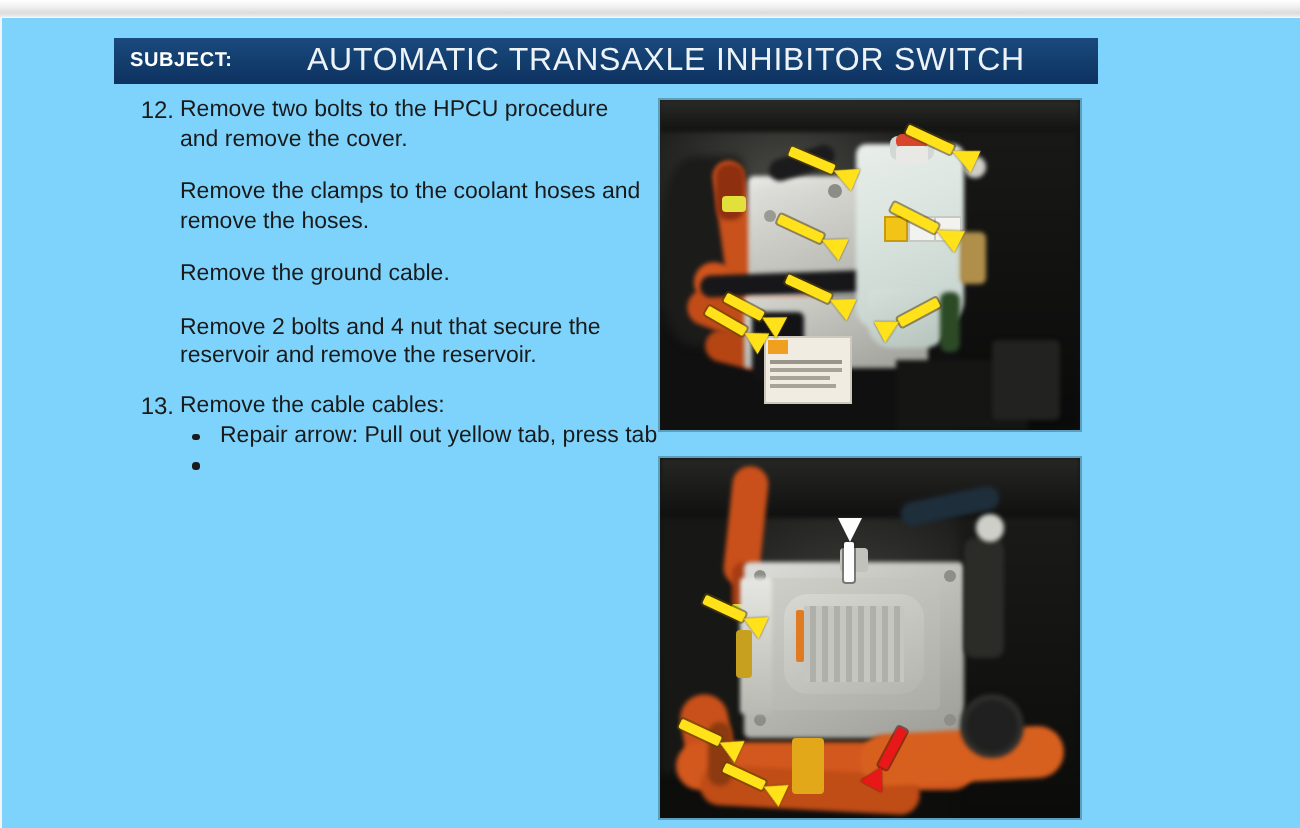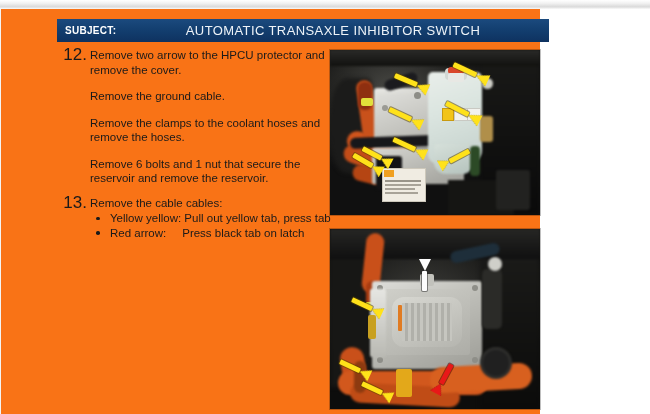--- a/index.html
+++ b/index.html
@@ -2,21 +2,21 @@
 <html><head>
 <meta charset="utf-8">
 <style>
   html,body{margin:0;padding:0;}
   body{
     width:650px;height:414px;overflow:hidden;
     background:#ffffff;
     font-family:"Liberation Sans", sans-serif;
     -webkit-font-smoothing:antialiased;
   }
-  .page{position:relative;width:540px;height:414px;background:#f97316;}
+  .page{position:relative;width:650px;height:414px;background:#7dd3fc;}
 
   
   .top-strip{
     position:absolute;left:0;top:0;width:650px;height:9px;
     background:linear-gradient(to bottom,#ffffff 0%,#f2f2f2 35%,#dcdcdc 72%,#e9e9e9 90%,#ffffff 100%);
   }
   .left-rule{
     position:absolute;left:0;top:9px;width:1px;height:405px;background:#f4f4f4;
   }
 
@@ -27,31 +27,31 @@
     background:linear-gradient(to bottom,#1b4a7e 0%,#133f70 45%,#0e3260 100%);
     display:flex;align-items:center;
   }
   .subject-label{
     color:#ffffff;font-size:10px;font-weight:bold;letter-spacing:.3px;
     margin-left:8px;white-space:nowrap;
   }
   .subject-title{
     position:absolute;left:0;top:0;width:492px;height:23px;
     display:flex;align-items:center;justify-content:center;
-    color:#eef3f8;font-size:13px;font-weight:400;letter-spacing:.4px;
+    color:#eef3f8;font-size:16px;font-weight:400;letter-spacing:.4px;
     white-space:nowrap;pointer-events:none;
     padding-left:60px;box-sizing:border-box;
   }
 
   
   .steps{position:absolute;left:57px;top:48px;width:268px;}
   .step{position:relative;margin-bottom:10px;}
   .step-num{
     position:absolute;left:6px;top:0;width:24px;text-align:right;
-    font-size:17px;color:#1a1a1a;line-height:14.5px;
+    font-size:12px;color:#1a1a1a;line-height:14.5px;
   }
   .step-body{margin-left:33px;}
   .para{
     font-size:11.5px;line-height:14.5px;color:#1a1a1a;
     margin:0 0 12px 0;
   }
   .para:last-child{margin-bottom:0;}
   .bullets{list-style:none;margin:1px 0 12px 0;padding:0;}
   .bullets li{
     position:relative;font-size:11.5px;line-height:14.5px;color:#1a1a1a;
@@ -111,34 +111,34 @@
   <div class="subject-bar">
     <span class="subject-label">SUBJECT:</span>
     <span class="subject-title">AUTOMATIC TRANSAXLE INHIBITOR SWITCH</span>
   </div>
 
   <div class="steps">
 
     <div class="step step12">
       <div class="step-num">12.</div>
       <div class="step-body">
-        <p class="para">Remove two arrow to the HPCU protector and remove the cover.</p>
+        <p class="para">Remove two bolts to the HPCU procedure and remove the cover.</p>
+        <p class="para">Remove the clamps to the coolant hoses and remove the hoses.</p>
         <p class="para">Remove the ground cable.</p>
-        <p class="para">Remove the clamps to the coolant hoses and remove the hoses.</p>
-        <p class="para">Remove 6 bolts and 1 nut that secure the reservoir and remove the reservoir.</p>
+        <p class="para">Remove 2 bolts and 4 nut that secure the reservoir and remove the reservoir.</p>
       </div>
     </div>
 
     <div class="step step13">
       <div class="step-num">13.</div>
       <div class="step-body">
         <p class="para" style="margin-bottom:0">Remove the cable cables:</p>
         <ul class="bullets">
-          <li><span class="dot"></span><span>Yellow yellow: Pull out yellow tab, press tab</span></li>
-          <li><span class="dot"></span><span>Red arrow:     Press black tab on latch</span></li>
+          <li><span class="dot"></span><span>Repair arrow: Pull out yellow tab, press tab</span></li>
+          <li><span class="dot"></span></li>
         </ul>
       </div>
     </div>
 
   </div>
 
   <div class="photo photo1">
     <div class="ph-inner">
 
       <div class="sh" style="inset:0;background:

